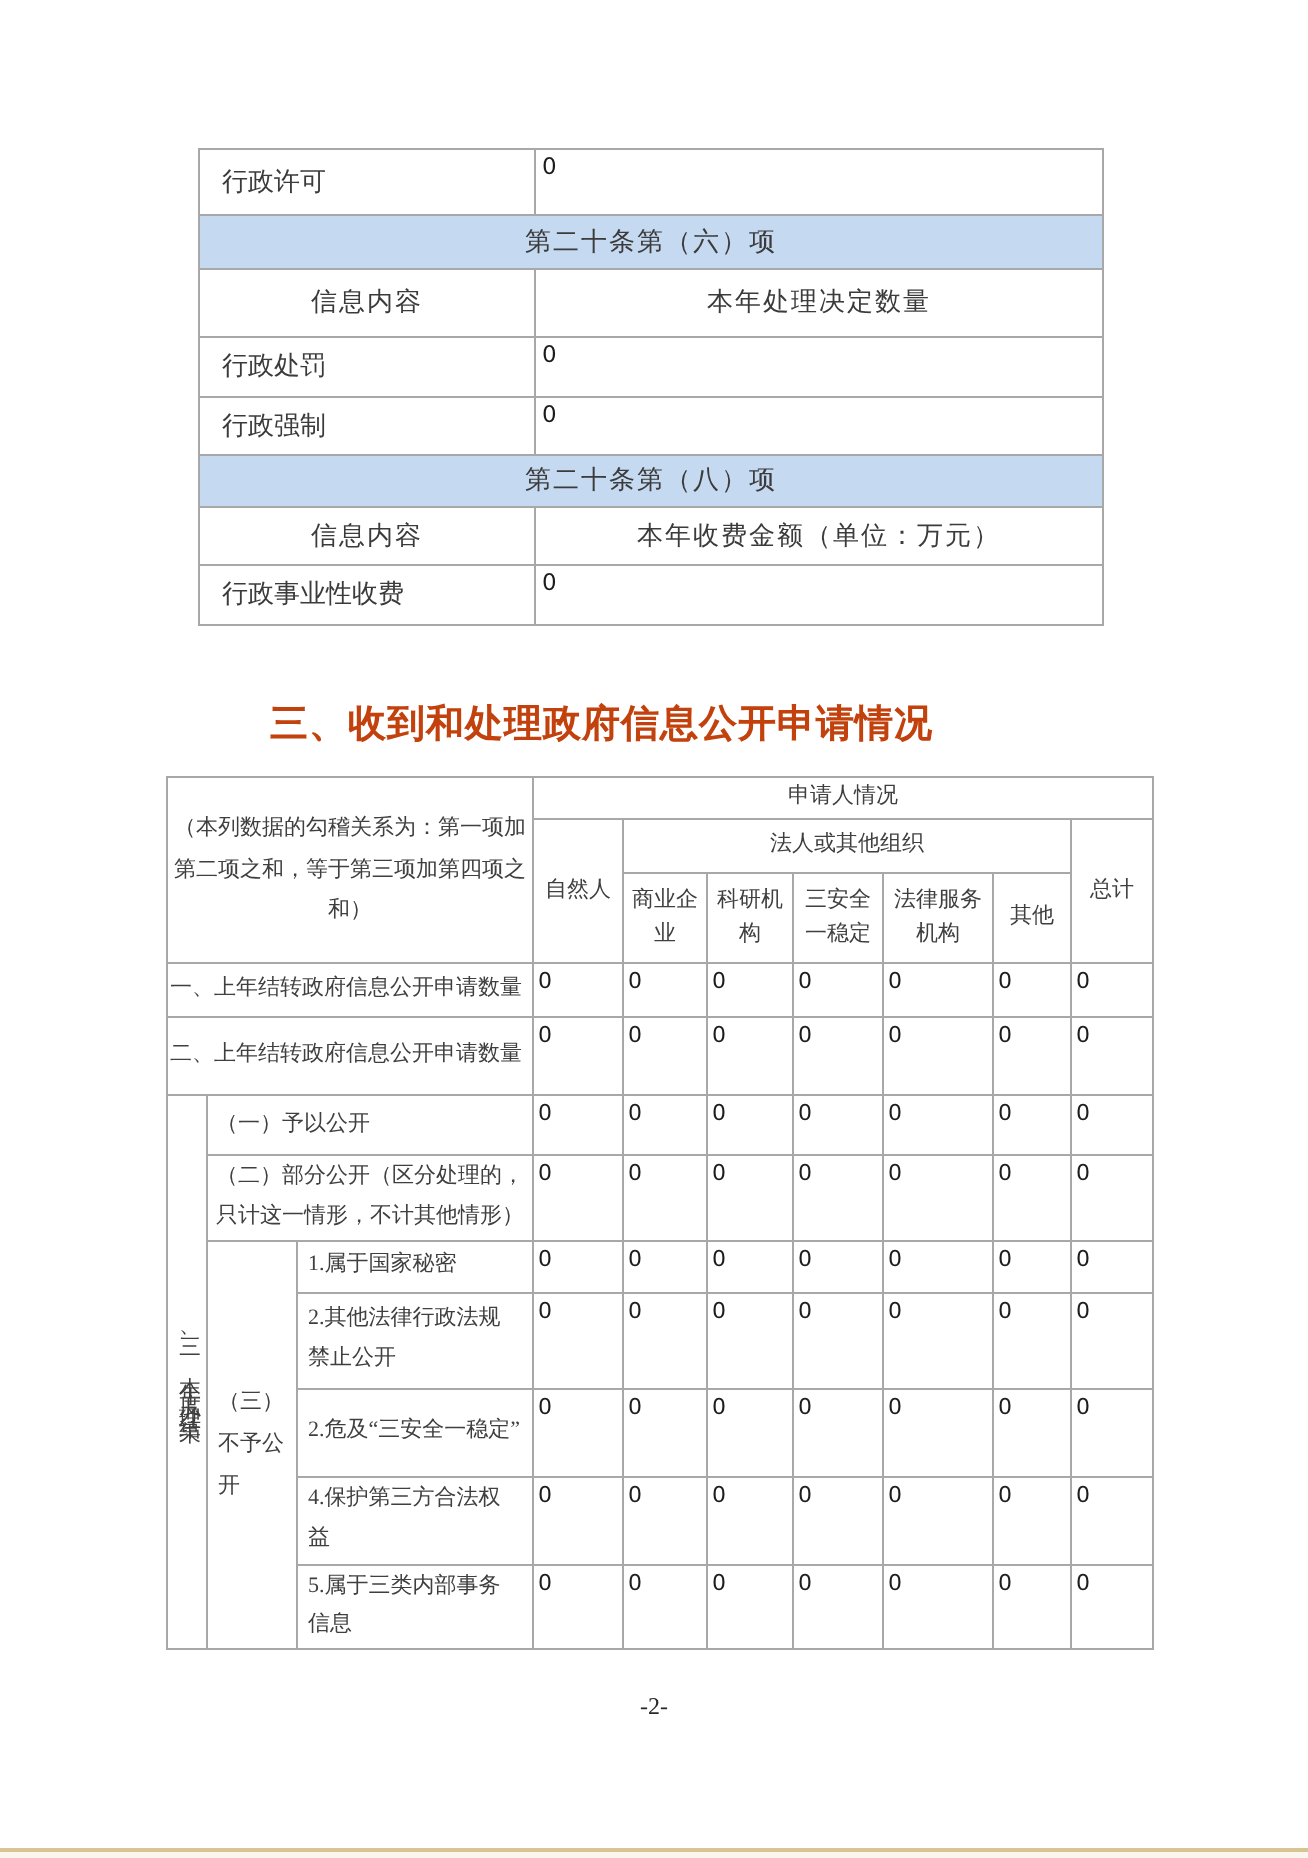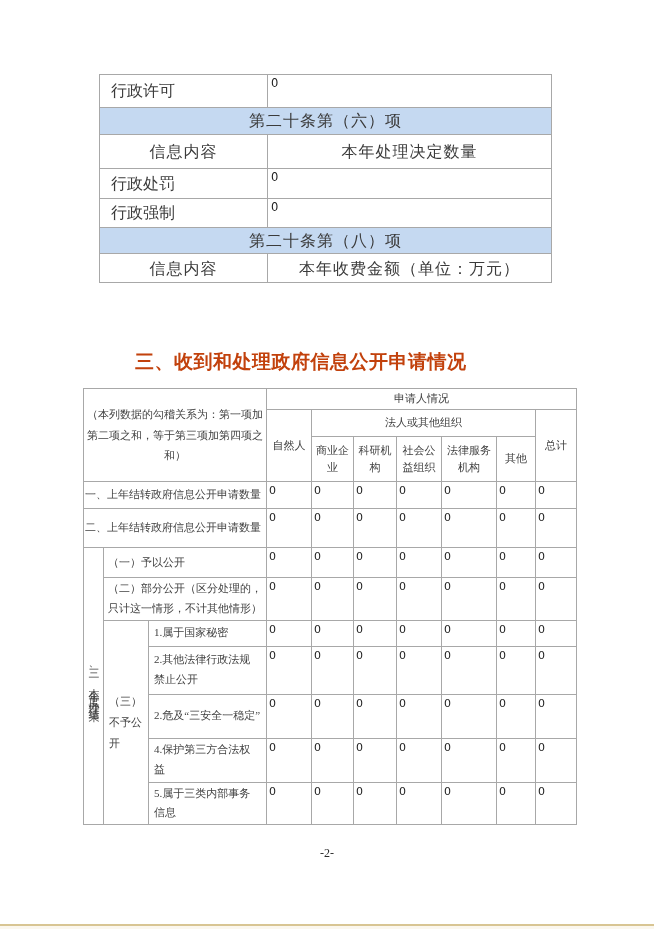--- a/index.html
+++ b/index.html
@@ -3,21 +3,21 @@
 <meta charset="utf-8">
 <style>
   html,body{margin:0;padding:0;background:#fff;}
   #page{position:relative;width:654px;height:929px;background:#ffffff;overflow:hidden;
         font-family:"Liberation Serif","DejaVu Serif",serif;color:#3b3b3b;}
   table{border-collapse:collapse;table-layout:fixed;position:absolute;}
   td{border:1px solid #a8a8a8;overflow:hidden;word-break:break-all;}
 
   
   #t20{left:99px;top:74px;width:452px;}
-  #t20 td{font-size:16px;line-height:1.45;}
+  #t20 td{font-size:13px;line-height:1.45;}
   #t20 .lbl{padding:2px 2px 2px 11px;vertical-align:middle;text-align:left;}
   #t20 .val{padding:0 0 0 3px;vertical-align:top;text-align:left;
             font-family:"DejaVu Sans","Liberation Sans",sans-serif;font-size:11.5px;color:#1c1c1c;}
   #t20 .band{background:#c5d9f1;text-align:center;vertical-align:middle;letter-spacing:1px;margin-left:24px;}
   #t20 .hdr{text-align:center;vertical-align:middle;letter-spacing:1px;}
   #t20 .r33{height:33px;} #t20 .r27{height:27px;} #t20 .r34{height:34px;}
   #t20 .r30{height:30px;} #t20 .r29{height:29px;} #t20 .r26{height:26px;}
 
   
   #sec3-heading{position:absolute;left:135px;top:349px;font-family:"Liberation Sans","DejaVu Sans",sans-serif;
@@ -76,20 +76,24 @@
     <tr class="r29">
       <td class="lbl">行政强制</td>
       <td class="val">0</td>
     </tr>
     <tr class="r26">
       <td class="band" colspan="2">第二十条第（八）项</td>
     </tr>
     <tr class="r29">
       <td class="hdr">信息内容</td>
       <td class="hdr">本年收费金额（单位：万元）</td>
+    </tr>
+    <tr class="r30">
+      <td class="lbl">行政事业性收费</td>
+      <td class="val">0</td>
     </tr>
   </tbody>
     </table>
 
   <div id="sec3-heading">三、收到和处理政府信息公开申请情况</div>
 
   <table id="rt">
     <colgroup>
       <col style="width:20px">
         <col style="width:45px">
@@ -108,21 +112,21 @@
       <td class="hc" colspan="7">申请人情况</td>
     </tr>
     <tr class="h27">
       <td class="hc" rowspan="2">自然人</td>
       <td class="hc" colspan="5">法人或其他组织</td>
       <td class="hc" rowspan="2">总计</td>
     </tr>
     <tr class="h45">
       <td class="hc">商业企业</td>
       <td class="hc">科研机构</td>
-      <td class="hc">社会公益组织</td>
+      <td class="hc">三安全一稳定</td>
       <td class="hc">法律服务机构</td>
       <td class="hc">其他</td>
     </tr>
 
     <tr class="h27">
       <td class="rl" colspan="3">一、上年结转政府信息公开申请数量</td>
       <td class="z">0</td>
       <td class="z">0</td>
       <td class="z">0</td>
       <td class="z">0</td>

